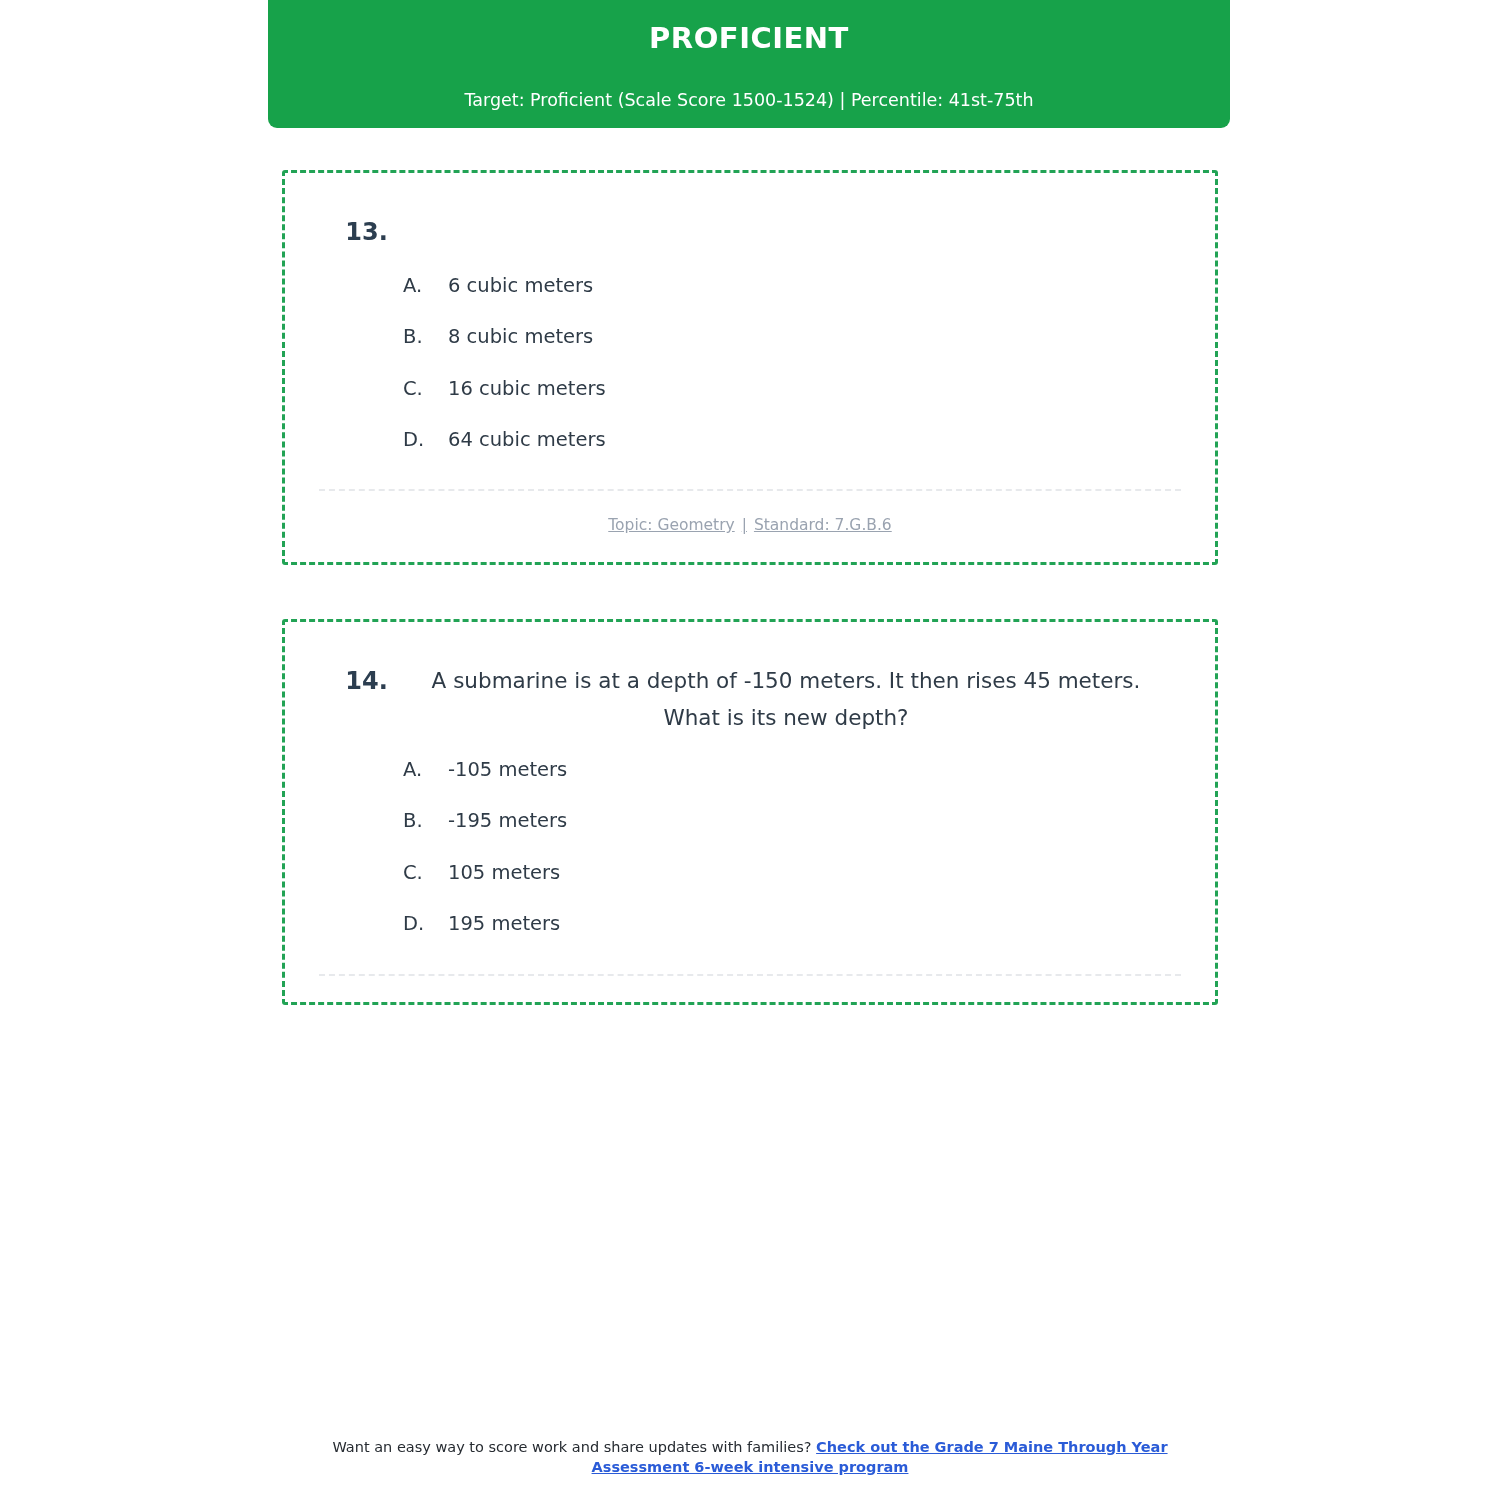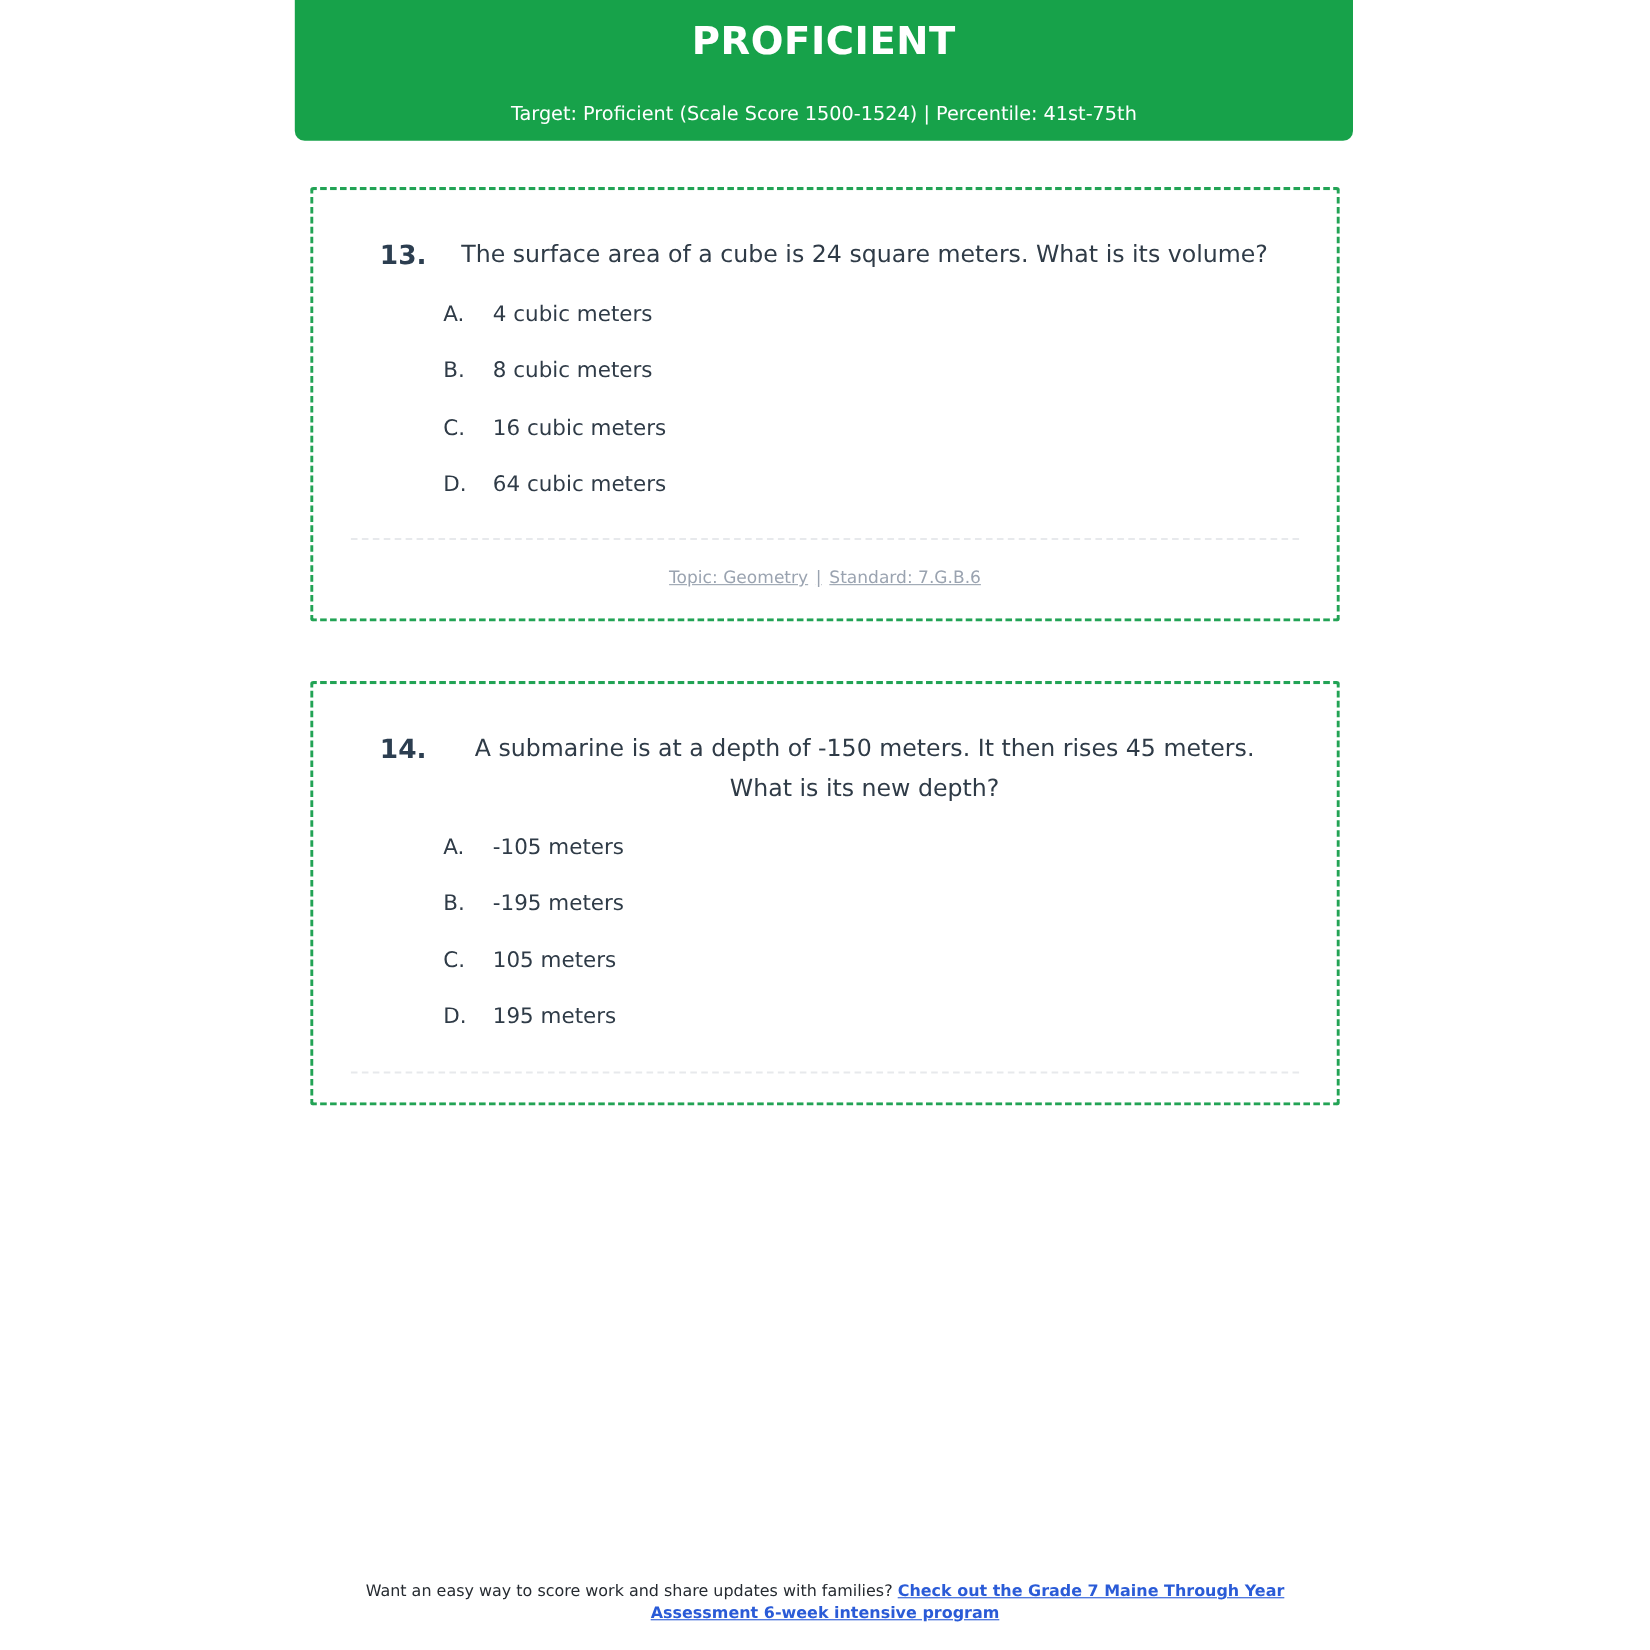--- a/index.html
+++ b/index.html
@@ -27,21 +27,21 @@
     border-radius: 0 0 9px 9px;
     display: flex;
     flex-direction: column;
     align-items: center;
     justify-content: center;
     color: #ffffff;
     padding-top: 6px;
   }
 
   #banner-title {
-    font-size: 35px;
+    font-size: 29px;
     font-weight: bold;
     letter-spacing: 0.5px;
     line-height: 1.1;
     margin-bottom: 12px;
   }
 
   #banner-subtitle {
     font-size: 17.5px;
     font-weight: normal;
     line-height: 1.2;
@@ -156,26 +156,25 @@
 
 <div id="level-banner">
   <div id="banner-title">PROFICIENT</div>
   <div id="banner-subtitle">Target: Proficient (Scale Score 1500-1524)  |  Percentile: 41st-75th</div>
 </div>
 
 <div id="questions">
     <div class="question-card">
       <div class="question-head">
         <div class="question-number">13.</div>
-        <div class="question-text">The surface area of a cube is 24 square meters. What is its volume?</div>
       </div>
       <ul class="options">
         <li class="option">
           <span class="option-letter">A.</span>
-          <span class="option-text">4 cubic meters</span>
+          <span class="option-text">6 cubic meters</span>
         </li>
         <li class="option">
           <span class="option-letter">B.</span>
           <span class="option-text">8 cubic meters</span>
         </li>
         <li class="option">
           <span class="option-letter">C.</span>
           <span class="option-text">16 cubic meters</span>
         </li>
         <li class="option">

